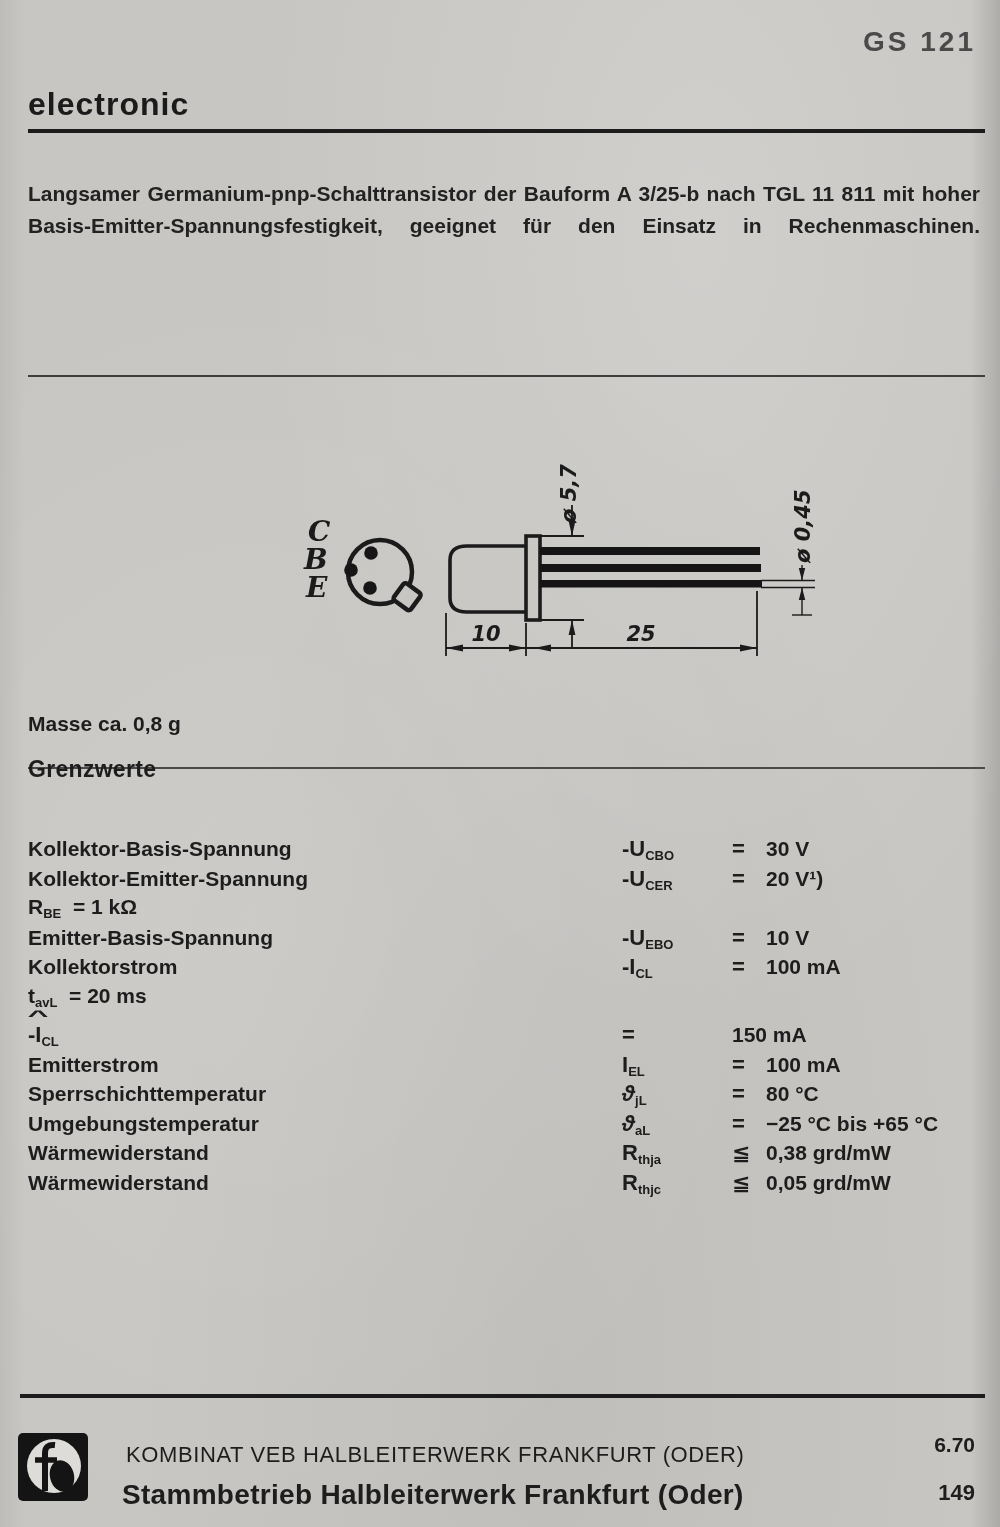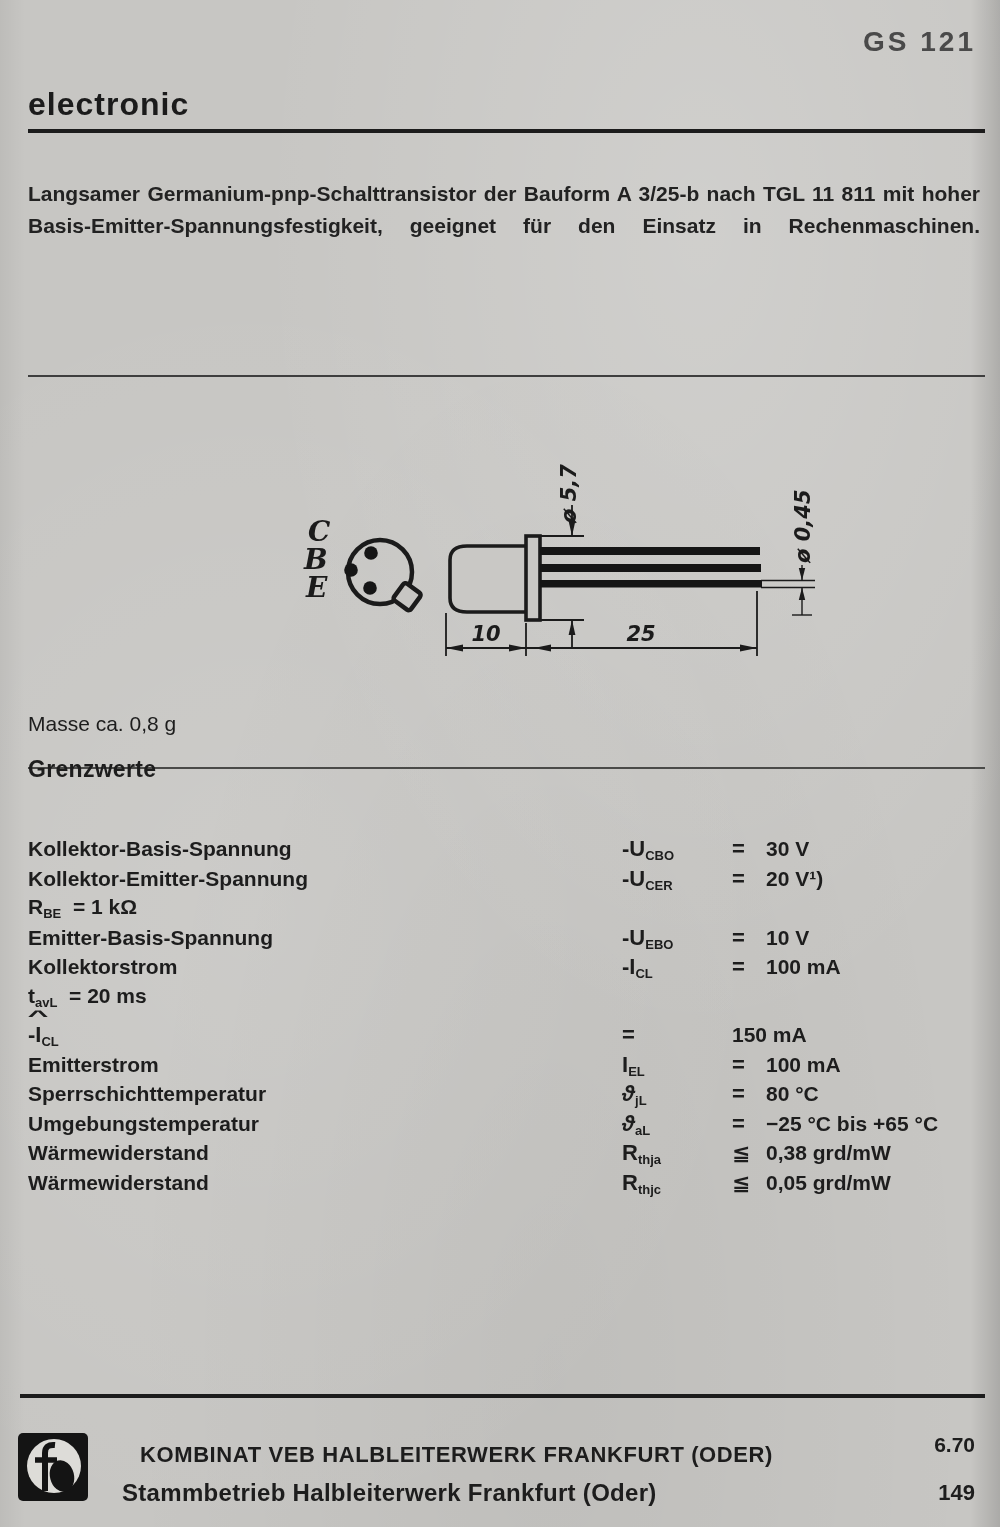--- a/index.html
+++ b/index.html
@@ -59,21 +59,21 @@
     left:28px;top:157px;width:952px;
     font-size:21px;font-weight:700;line-height:32px;
     text-align:justify;text-align-last:justify;
     color:#222;
   }
 
   
   .drawing{left:278px;top:445px;}
 
   
-  .mass{left:28px;top:712px;font-size:21px;font-weight:400;}
+  .mass{left:28px;top:712px;font-size:21px;font-weight:700;}
 
   
   .limits-heading{left:28px;top:756px;font-size:23px;font-weight:bold;letter-spacing:.3px;}
   .limits{left:0;top:836px;width:1000px;}
   .lrow{
     display:grid;
     grid-template-columns:594px 110px 34px auto;
     align-items:baseline;
     padding-left:28px;
     height:29.5px;
@@ -86,22 +86,22 @@
   sub.ss{font-size:13px;vertical-align:-4px;letter-spacing:0;}
   .spacer8{height:9px;}
   .hat-wrap{position:relative;display:inline-block;}
   .hat{
     position:absolute;left:50%;top:-14px;transform:translateX(-50%) scaleX(2.4);
     font-size:15px;font-weight:bold;line-height:1;
   }
 
   
   .hfo-logo{left:18px;top:1433px;}
-  .company1{left:140px;top:1442px;font-size:22px;font-weight:bold;letter-spacing:.6px;}
-  .company2{left:122px;top:1479px;font-size:24px;font-weight:bold;letter-spacing:.3px;}
+  .company1{left:126px;top:1442px;font-size:22px;font-weight:normal;letter-spacing:.6px;}
+  .company2{left:122px;top:1479px;font-size:28px;font-weight:bold;letter-spacing:.3px;}
   .datecode{top:1433px;right:25px;font-size:21px;font-weight:bold;}
   .pagenum{top:1480px;right:25px;font-size:22px;font-weight:bold;}
 
   svg text{font-family:"DejaVu Serif","Liberation Serif",serif;}
   svg .dimtxt{font-family:"DejaVu Sans","Liberation Sans",sans-serif;font-style:italic;font-weight:bold;font-size:21px;fill:#1b1b1b;}
   svg .pintxt{font-style:italic;font-weight:bold;font-size:28px;fill:#1b1b1b;}
 </style>
 </head>
 <body>
 

